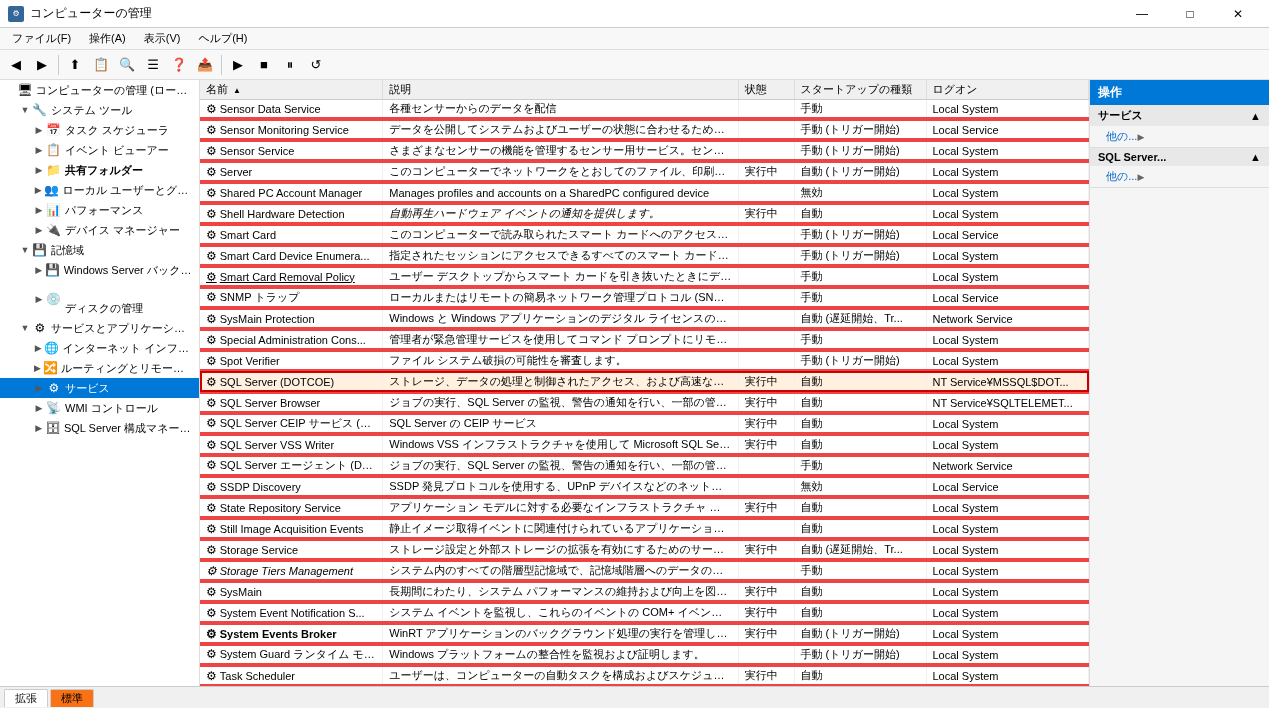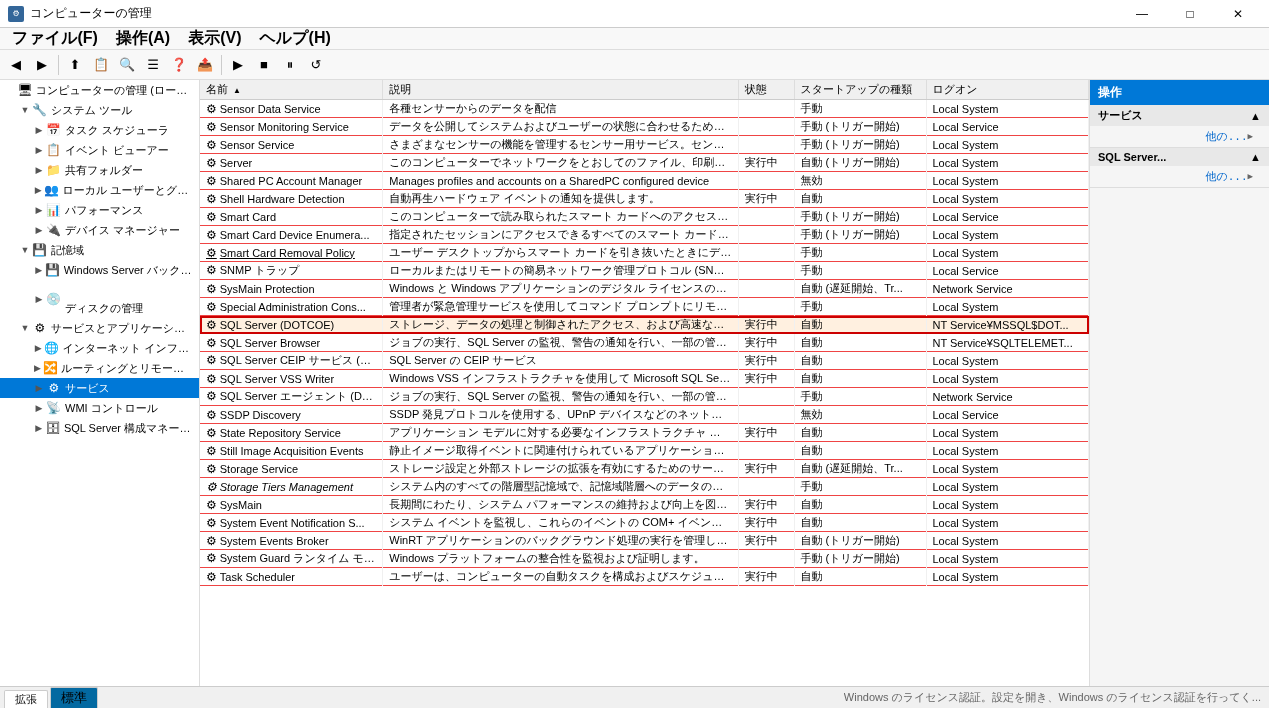--- a/index.html
+++ b/index.html
@@ -7,56 +7,56 @@
 
     
     .title-bar { background: #fff; border-bottom: 1px solid #ccc; display: flex; align-items: center; justify-content: space-between; padding: 4px 8px; height: 28px; }
     .title-bar-left { display: flex; align-items: center; gap: 6px; font-size: 12px; }
     .title-bar-icon { width: 16px; height: 16px; background: #336699; border-radius: 2px; display: inline-flex; align-items: center; justify-content: center; color: white; font-size: 8px; }
     .title-bar-controls { display: flex; gap: 2px; }
     .title-btn { width: 46px; height: 20px; display: flex; align-items: center; justify-content: center; cursor: pointer; font-size: 12px; border: none; background: transparent; }
 
     
     .menu-bar { background: #f8f8f8; border-bottom: 1px solid #ddd; display: flex; align-items: center; padding: 2px 4px; height: 22px; gap: 2px; }
-    .menu-item { padding: 2px 8px; cursor: pointer; font-size: 16px; font-weight: bold; }
+    .menu-item { padding: 2px 8px; cursor: pointer; font-size: 11px; }
 
     
     .toolbar { background: #f8f8f8; border-bottom: 1px solid #ddd; display: flex; align-items: center; padding: 2px 4px; height: 30px; gap: 2px; }
     .tool-btn { width: 24px; height: 24px; display: flex; align-items: center; justify-content: center; border: 1px solid transparent; cursor: pointer; background: transparent; font-size: 13px; }
     .tool-separator { width: 1px; height: 20px; background: #ccc; margin: 0 2px; }
 
     
     .main-layout { display: flex; height: calc(708px - 28px - 22px - 30px - 22px); }
 
     
     .left-panel { width: 200px; min-width: 200px; background: #fff; border-right: 1px solid #ddd; overflow-y: auto; overflow-x: hidden; }
     .tree-item { display: flex; align-items: center; padding: 2px 4px; cursor: pointer; white-space: nowrap; font-size: 11px; }
     .tree-item.selected { background: #0078d7; color: white; }
     .tree-toggle { width: 14px; height: 14px; display: flex; align-items: center; justify-content: center; cursor: pointer; font-size: 9px; color: #555; }
     .tree-icon { width: 16px; height: 16px; margin-right: 3px; display: flex; align-items: center; justify-content: center; font-size: 12px; }
 
     
     .center-panel { flex: 1; background: #fff; overflow: hidden; display: flex; flex-direction: column; }
     .service-table { width: 100%; border-collapse: collapse; }
     .service-table thead th { background: #f0f0f0; border-bottom: 1px solid #ccc; border-right: 1px solid #ddd; padding: 2px 6px; text-align: left; font-size: 11px; font-weight: normal; position: sticky; top: 0; white-space: nowrap; cursor: pointer; }
-    .service-table tbody tr { border-bottom: 1px solid #ef4444; }
+    .service-table tbody tr { border-bottom: 4px solid #ef4444; }
     .service-table td { padding: 1px 6px; font-size: 11px; white-space: nowrap; overflow: hidden; text-overflow: ellipsis; max-width: 0; border-right: 1px solid #f0f0f0; }
     .col-name { width: 180px; }
     .col-desc { width: 350px; }
     .col-status { width: 55px; }
     .col-startup { width: 130px; }
     .col-logon { width: 160px; }
     .table-scroll { overflow-y: auto; overflow-x: auto; flex: 1; }
 
     
     .right-panel { width: 180px; min-width: 180px; background: #f5f5f5; border-left: 1px solid #ddd; overflow-y: auto; }
     .actions-header { background: #0078d7; color: white; padding: 4px 8px; font-size: 12px; font-weight: bold; }
     .action-section { border-bottom: 1px solid #ddd; }
     .action-section-title { background: #e8e8e8; padding: 3px 8px; font-size: 11px; font-weight: bold; cursor: pointer; display: flex; align-items: center; justify-content: space-between; }
-    .action-item { padding: 3px 16px; font-size: 11px; cursor: pointer; color: #0066cc; display: flex; align-items: center; justify-content: flex-end; font-family: Liberation Mono, monospace; }
+    .action-item { padding: 3px 16px; font-size: 11px; cursor: pointer; color: #0066cc; display: flex; align-items: center; justify-content: flex-start; }
     .action-arrow { font-size: 9px; color: #666; }
 
     .sort-arrow { font-size: 8px; margin-left: 2px; }
   </style>
 </head>
 <body>
 
 <div class="title-bar">
   <div class="title-bar-left">
     <span class="title-bar-icon">⚙</span>
@@ -113,21 +113,21 @@
           <span style="overflow:hidden;text-overflow:ellipsis;">タスク スケジューラ</span>
         </div>
         <div class="tree-item" style="padding-left: 32px;">
           <span class="tree-toggle">▶</span>
           <span class="tree-icon">📋</span>
           <span style="overflow:hidden;text-overflow:ellipsis;">イベント ビューアー</span>
         </div>
         <div class="tree-item" style="padding-left: 32px;">
           <span class="tree-toggle">▶</span>
           <span class="tree-icon">📁</span>
-          <span style="overflow:hidden;text-overflow:ellipsis;">共有フォルダー</span>
+          <span style="overflow:hidden;text-overflow:ellipsis;font-weight:bold;">共有フォルダー</span>
         </div>
         <div class="tree-item" style="padding-left: 32px;">
           <span class="tree-toggle">▶</span>
           <span class="tree-icon">👥</span>
           <span style="overflow:hidden;text-overflow:ellipsis;">ローカル ユーザーとグループ</span>
         </div>
         <div class="tree-item" style="padding-left: 32px;">
           <span class="tree-toggle">▶</span>
           <span class="tree-icon">📊</span>
           <span style="overflow:hidden;text-overflow:ellipsis;">パフォーマンス</span>
@@ -228,21 +228,21 @@
             </tr>
             <tr>
               <td class="col-name" style="white-space: nowrap; overflow: hidden; text-overflow: ellipsis; max-width: 180px;"><span style="font-size:12px;margin-right:3px;">⚙</span><span>Shared PC Account Manager</span></td>
               <td class="col-desc" style="max-width: 350px; overflow: hidden; text-overflow: ellipsis;">Manages profiles and accounts on a SharedPC configured device</td>
               <td class="col-status"></td>
               <td class="col-startup">無効</td>
               <td class="col-logon">Local System</td>
             </tr>
             <tr>
               <td class="col-name" style="white-space: nowrap; overflow: hidden; text-overflow: ellipsis; max-width: 180px;"><span style="font-size:12px;margin-right:3px;">⚙</span><span>Shell Hardware Detection</span></td>
-              <td class="col-desc" style="max-width: 350px; overflow: hidden; text-overflow: ellipsis;">自動再生ハードウェア イベントの通知を提供します。</td>
+              <td class="col-desc" style="max-width: 350px; overflow: hidden; text-overflow: ellipsis; font-style: italic;">自動再生ハードウェア イベントの通知を提供します。</td>
               <td class="col-status">実行中</td>
               <td class="col-startup">自動</td>
               <td class="col-logon">Local System</td>
             </tr>
             <tr>
               <td class="col-name" style="white-space: nowrap; overflow: hidden; text-overflow: ellipsis; max-width: 180px;"><span style="font-size:12px;margin-right:3px;">⚙</span><span>Smart Card</span></td>
               <td class="col-desc" style="max-width: 350px; overflow: hidden; text-overflow: ellipsis;">このコンピューターで読み取られたスマート カードへのアクセスを管理します。このサービスが停止す...</td>
               <td class="col-status"></td>
               <td class="col-startup">手動 (トリガー開始)</td>
               <td class="col-logon">Local Service</td>
@@ -273,20 +273,27 @@
               <td class="col-desc" style="max-width: 350px; overflow: hidden; text-overflow: ellipsis;">Windows と Windows アプリケーションのデジタル ライセンスのダウンロード、インストール、お...</td>
               <td class="col-status"></td>
               <td class="col-startup">自動 (遅延開始、Tr...</td>
               <td class="col-logon">Network Service</td>
             </tr>
             <tr>
               <td class="col-name" style="white-space: nowrap; overflow: hidden; text-overflow: ellipsis; max-width: 180px;"><span style="font-size:12px;margin-right:3px;">⚙</span><span>Special Administration Cons...</span></td>
               <td class="col-desc" style="max-width: 350px; overflow: hidden; text-overflow: ellipsis;">管理者が緊急管理サービスを使用してコマンド プロンプトにリモートでアクセスできるようにします。</td>
               <td class="col-status"></td>
               <td class="col-startup">手動</td>
+              <td class="col-logon">Local System</td>
+            </tr>
+            <tr>
+              <td class="col-name" style="white-space: nowrap; overflow: hidden; text-overflow: ellipsis; max-width: 180px;"><span style="font-size:12px;margin-right:3px;">⚙</span><span>Spot Verifier</span></td>
+              <td class="col-desc" style="max-width: 350px; overflow: hidden; text-overflow: ellipsis;">ファイル システム破損の可能性を審査します。</td>
+              <td class="col-status"></td>
+              <td class="col-startup">手動 (トリガー開始)</td>
               <td class="col-logon">Local System</td>
             </tr>
             <tr style="background: rgb(255, 240, 224); outline: rgb(204, 0, 0) solid 2px; outline-offset: -2px;">
               <td class="col-name" style="white-space: nowrap; overflow: hidden; text-overflow: ellipsis; max-width: 180px; margin-left: 24px;"><span style="font-size:12px;margin-right:3px;">⚙</span><span>SQL Server (DOTCOE)</span></td>
               <td class="col-desc" style="max-width: 350px; overflow: hidden; text-overflow: ellipsis;">ストレージ、データの処理と制御されたアクセス、および高速なトランザクション処理を提供します。</td>
               <td class="col-status">実行中</td>
               <td class="col-startup">自動</td>
               <td class="col-logon">NT Service¥MSSQL$DOT...</td>
             </tr>
             <tr>
@@ -360,21 +367,21 @@
               <td class="col-logon">Local System</td>
             </tr>
             <tr>
               <td class="col-name" style="white-space: nowrap; overflow: hidden; text-overflow: ellipsis; max-width: 180px;"><span style="font-size:12px;margin-right:3px;">⚙</span><span>System Event Notification S...</span></td>
               <td class="col-desc" style="max-width: 350px; overflow: hidden; text-overflow: ellipsis;">システム イベントを監視し、これらのイベントの COM+ イベント システムにサブスクライバーを通...</td>
               <td class="col-status">実行中</td>
               <td class="col-startup">自動</td>
               <td class="col-logon">Local System</td>
             </tr>
             <tr>
-              <td class="col-name" style="white-space: nowrap; overflow: hidden; text-overflow: ellipsis; max-width: 180px;"><span style="font-size:12px;margin-right:3px;">⚙</span><span>System Events Broker</span></td>
+              <td class="col-name" style="white-space: nowrap; overflow: hidden; text-overflow: ellipsis; max-width: 180px; font-weight: bold;"><span style="font-size:12px;margin-right:3px;">⚙</span><span>System Events Broker</span></td>
               <td class="col-desc" style="max-width: 350px; overflow: hidden; text-overflow: ellipsis;">WinRT アプリケーションのバックグラウンド処理の実行を管理します。このサービスが停止している...</td>
               <td class="col-status">実行中</td>
               <td class="col-startup">自動 (トリガー開始)</td>
               <td class="col-logon">Local System</td>
             </tr>
             <tr>
               <td class="col-name" style="white-space: nowrap; overflow: hidden; text-overflow: ellipsis; max-width: 180px;"><span style="font-size:12px;margin-right:3px;">⚙</span><span>System Guard ランタイム モニ...</span></td>
               <td class="col-desc" style="max-width: 350px; overflow: hidden; text-overflow: ellipsis;">Windows プラットフォームの整合性を監視および証明します。</td>
               <td class="col-status"></td>
               <td class="col-startup">手動 (トリガー開始)</td>
@@ -415,18 +422,15 @@
         <span>他の...</span>
         <span class="action-arrow">▶</span>
       </div>
     </div>
   </div>
 </div>
 
 <div style="height:22px; background:#f0f0f0; border-top:1px solid #ccc; display:flex; align-items:center; justify-content:space-between;">
   <div style="display:flex; align-items:flex-end; gap:2px; padding-left:4px;">
     <span style="padding:1px 10px; border:1px solid #ccc; border-bottom:none; background:#fff; cursor:pointer; font-size:11px; border-radius:2px 2px 0 0;">拡張</span>
-    <span style="padding:1px 10px; border:1px solid #ccc; border-bottom:none; background:#0369a1; cursor:pointer; font-size:13px; border-radius:2px 2px 0 0;">標準</span>
-  </div>
-  <div style="padding-right:8px; font-size:11px; color:#666; white-space:nowrap; overflow:hidden; max-width:500px;">
-    Windows のライセンス認証。設定を開き、Windows のライセンス認証を行ってく...
+    <span style="padding:1px 10px; border:1px solid #ccc; border-bottom:none; background:#f97316; cursor:pointer; font-size:11px; border-radius:2px 2px 0 0;">標準</span>
   </div>
 </div>
 
 </body></html>

